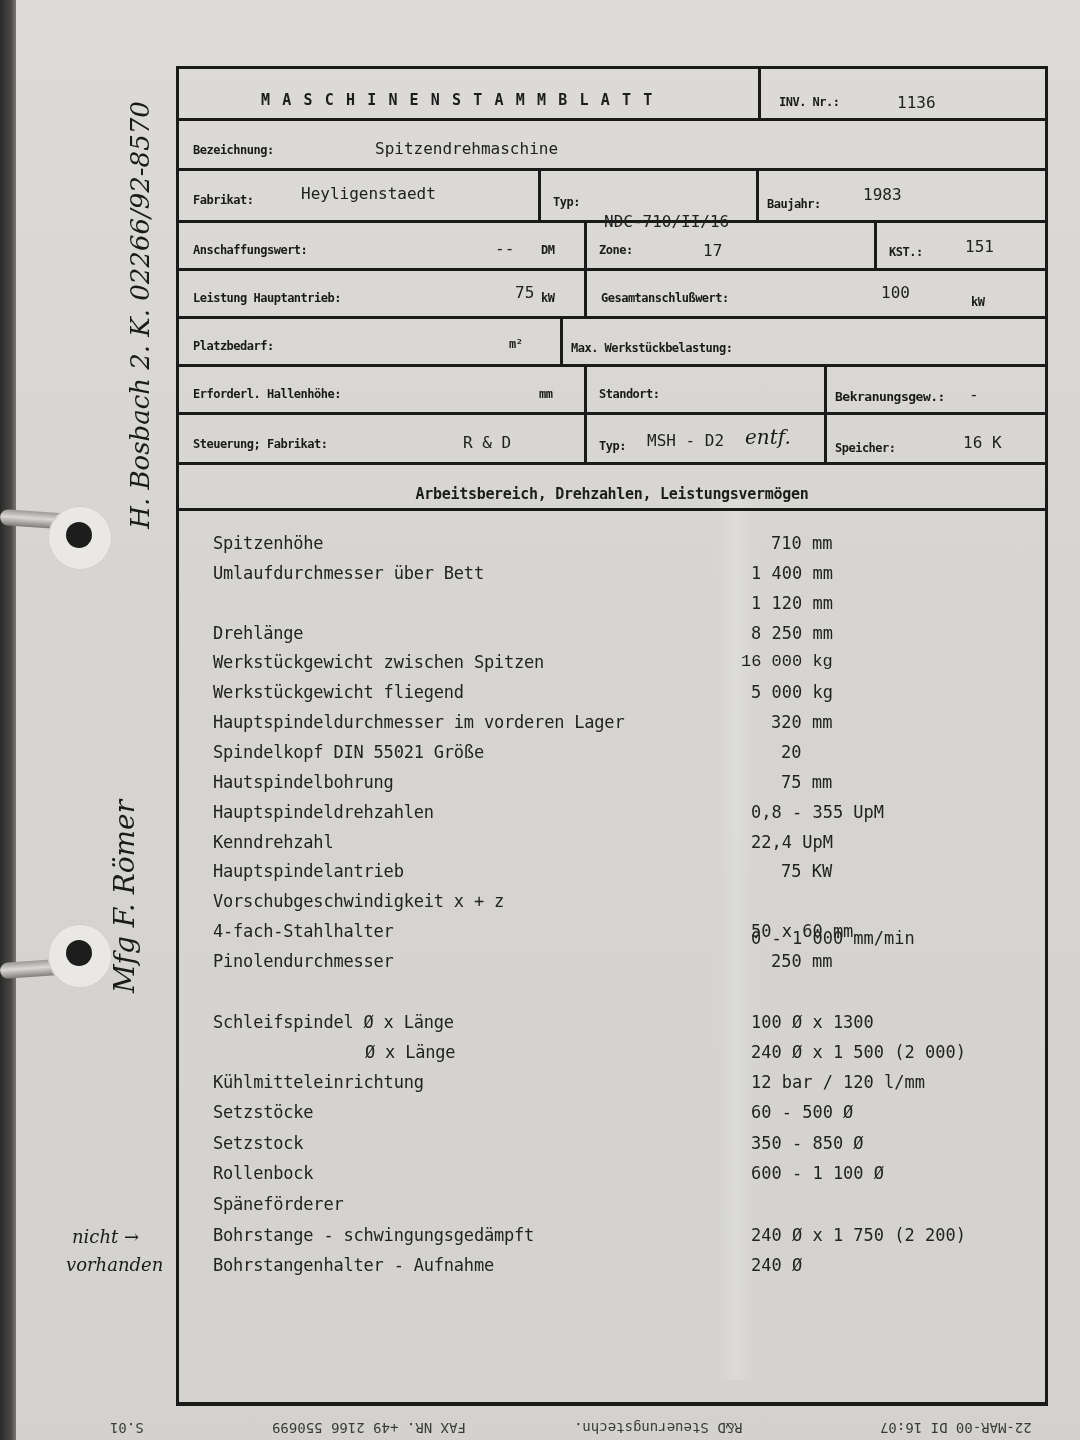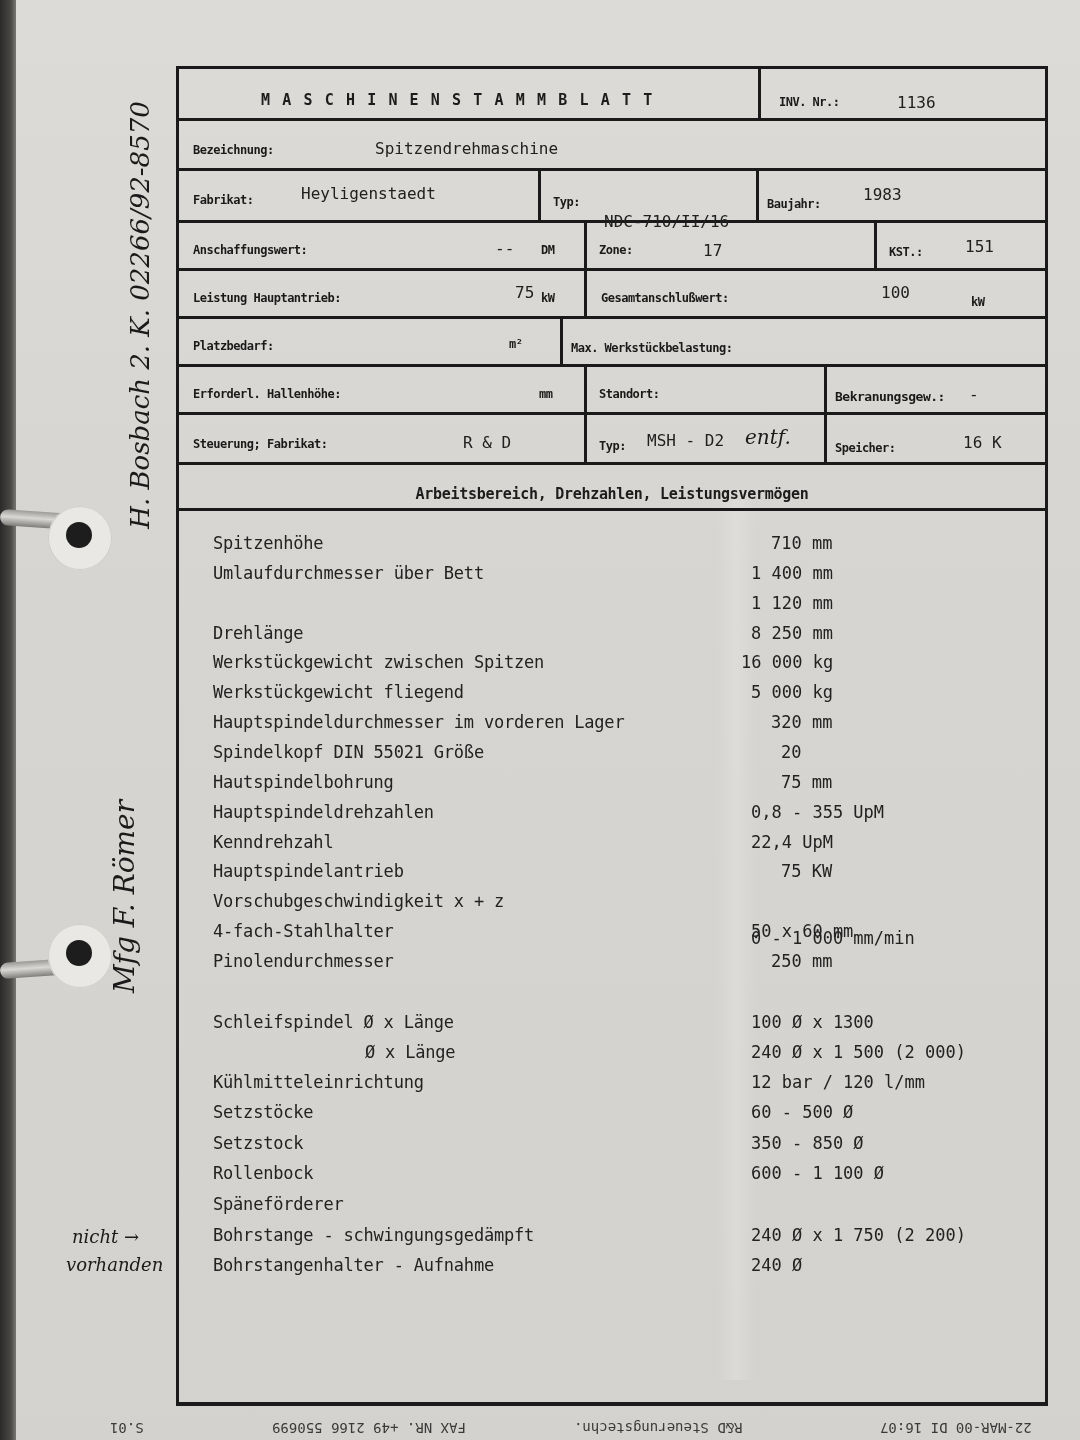--- a/index.html
+++ b/index.html
@@ -214,21 +214,21 @@
 
     <div class="spec-row" style="top:52px;">Umlaufdurchmesser über Bett</div>
     <div class="spec-val" style="left:572px;top:52px;">1 400 mm</div>
 
     <div class="spec-val" style="left:572px;top:82px;">1 120 mm</div>
 
     <div class="spec-row" style="top:112px;">Drehlänge</div>
     <div class="spec-val" style="left:572px;top:112px;">8 250 mm</div>
 
     <div class="spec-row" style="top:141px;">Werkstückgewicht zwischen Spitzen</div>
-    <div class="spec-val" style="left:562px;top:141px;">16 000 kg</div>
+    <div class="spec-val" style="left:562px;top:141px;font-family:Liberation Mono, monospace;">16 000 kg</div>
 
     <div class="spec-row" style="top:171px;">Werkstückgewicht fliegend</div>
     <div class="spec-val" style="left:572px;top:171px;">5 000 kg</div>
 
     <div class="spec-row" style="top:201px;">Hauptspindeldurchmesser im vorderen Lager</div>
     <div class="spec-val" style="left:592px;top:201px;">320 mm</div>
 
     <div class="spec-row" style="top:231px;">Spindelkopf DIN 55021 Größe</div>
     <div class="spec-val" style="left:602px;top:231px;">20</div>
 

